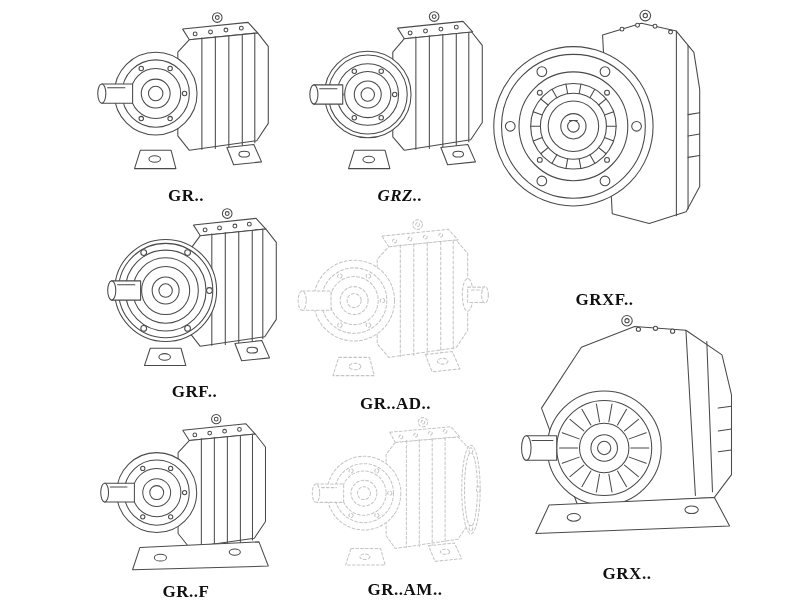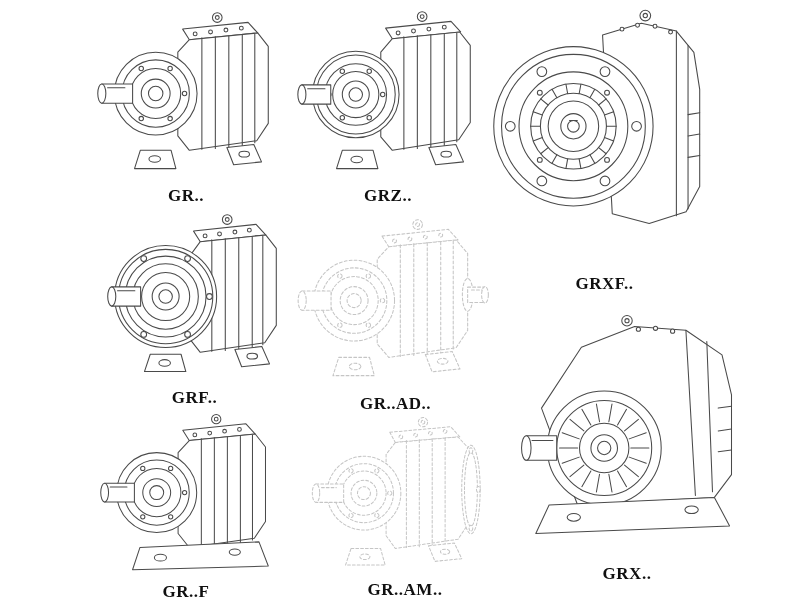--- a/index.html
+++ b/index.html
@@ -51,21 +51,21 @@
           <circle cx="51" cy="65" r="2.3"></circle>
           <circle cx="81" cy="65" r="2.3"></circle>
         <rect x="10" y="81" width="32" height="20"></rect>
         <ellipse cx="10" cy="91" rx="4.2" ry="10"></ellipse>
         <line x1="16" y1="85" x2="34" y2="85"></line>
       </g>
     </svg>
     <div class="cap">GR..</div>
   </div>
 
-  <div class="cell" style="left:288px;top:6px;width:200px;">
+  <div class="cell" style="left:300px;top:6px;width:200px;font-style:italic;">
     <svg width="200" height="178" viewBox="0 0 195 185">
       <g fill="#fff" stroke="#4a4a4a" stroke-width="1.1" stroke-linejoin="round" stroke-linecap="round">
         <polygon points="95,23 163,16 173,27 102,34"></polygon>
         <circle cx="133" cy="11" r="5"></circle>
           <circle cx="133" cy="11" r="2"></circle>
         <circle cx="108" cy="28" r="2"></circle>
           <circle cx="124" cy="26" r="2"></circle>
           <circle cx="140" cy="24" r="2"></circle>
           <circle cx="156" cy="22" r="2"></circle>
         <polygon points="102,34 172,27 183,41 183,121 171,139 102,150 90,136 90,48"></polygon>
@@ -91,21 +91,21 @@
           <circle cx="50" cy="67.8" r="2.3"></circle>
           <circle cx="78" cy="67.8" r="2.3"></circle>
         <rect x="8" y="82" width="30" height="20"></rect>
         <ellipse cx="8" cy="92" rx="4.2" ry="10"></ellipse>
         <line x1="14" y1="86" x2="32" y2="86"></line>
       </g>
     </svg>
     <div class="cap">GRZ..</div>
   </div>
 
-  <div class="cell" style="left:482px;top:0px;width:245px;">
+  <div class="cell" style="left:482px;top:0px;width:245px;gap:16px;">
     <svg width="245" height="272" viewBox="0 0 240 280">
       <g fill="#fff" stroke="#4a4a4a" stroke-width="1.1" stroke-linejoin="round" stroke-linecap="round">
         <polygon points="118,36 158,24 194,32 212,54 218,92 218,192 204,218 166,230 128,220"></polygon>
         <line x1="194" y1="32" x2="194" y2="222"></line>
         <line x1="206" y1="47" x2="206" y2="215"></line>
         <line x1="206" y1="118" x2="218" y2="116"></line>
           <line x1="206" y1="140" x2="218" y2="138"></line>
           <line x1="206" y1="162" x2="218" y2="160"></line>
         <circle cx="138" cy="30" r="2"></circle>
           <circle cx="154" cy="26" r="2"></circle>
@@ -148,21 +148,21 @@
         <line x1="120" y1="118.4" x2="129.4" y2="115"></line>
         <circle cx="88" cy="130" r="26"></circle>
           <circle cx="88" cy="130" r="13"></circle>
           <circle cx="88" cy="130" r="6"></circle>
         <line x1="84" y1="124" x2="92" y2="124"></line>
       </g>
     </svg>
     <div class="cap">GRXF..</div>
   </div>
 
-  <div class="cell" style="left:92px;top:208px;width:205px;">
+  <div class="cell" style="left:92px;top:202px;width:205px;">
     <svg width="205" height="178" viewBox="0 0 200 185">
       <g fill="#fff" stroke="#4a4a4a" stroke-width="1.1" stroke-linejoin="round" stroke-linecap="round">
         <polygon points="99,24 164,17 174,28 106,35"></polygon>
         <circle cx="134" cy="12" r="5"></circle>
           <circle cx="134" cy="12" r="2"></circle>
         <circle cx="111" cy="29" r="2"></circle>
           <circle cx="126" cy="27" r="2"></circle>
           <circle cx="142" cy="25" r="2"></circle>
           <circle cx="157" cy="23" r="2"></circle>
         <polygon points="106,35 174,28 185,42 185,122 173,140 106,150 95,136 95,50"></polygon>

